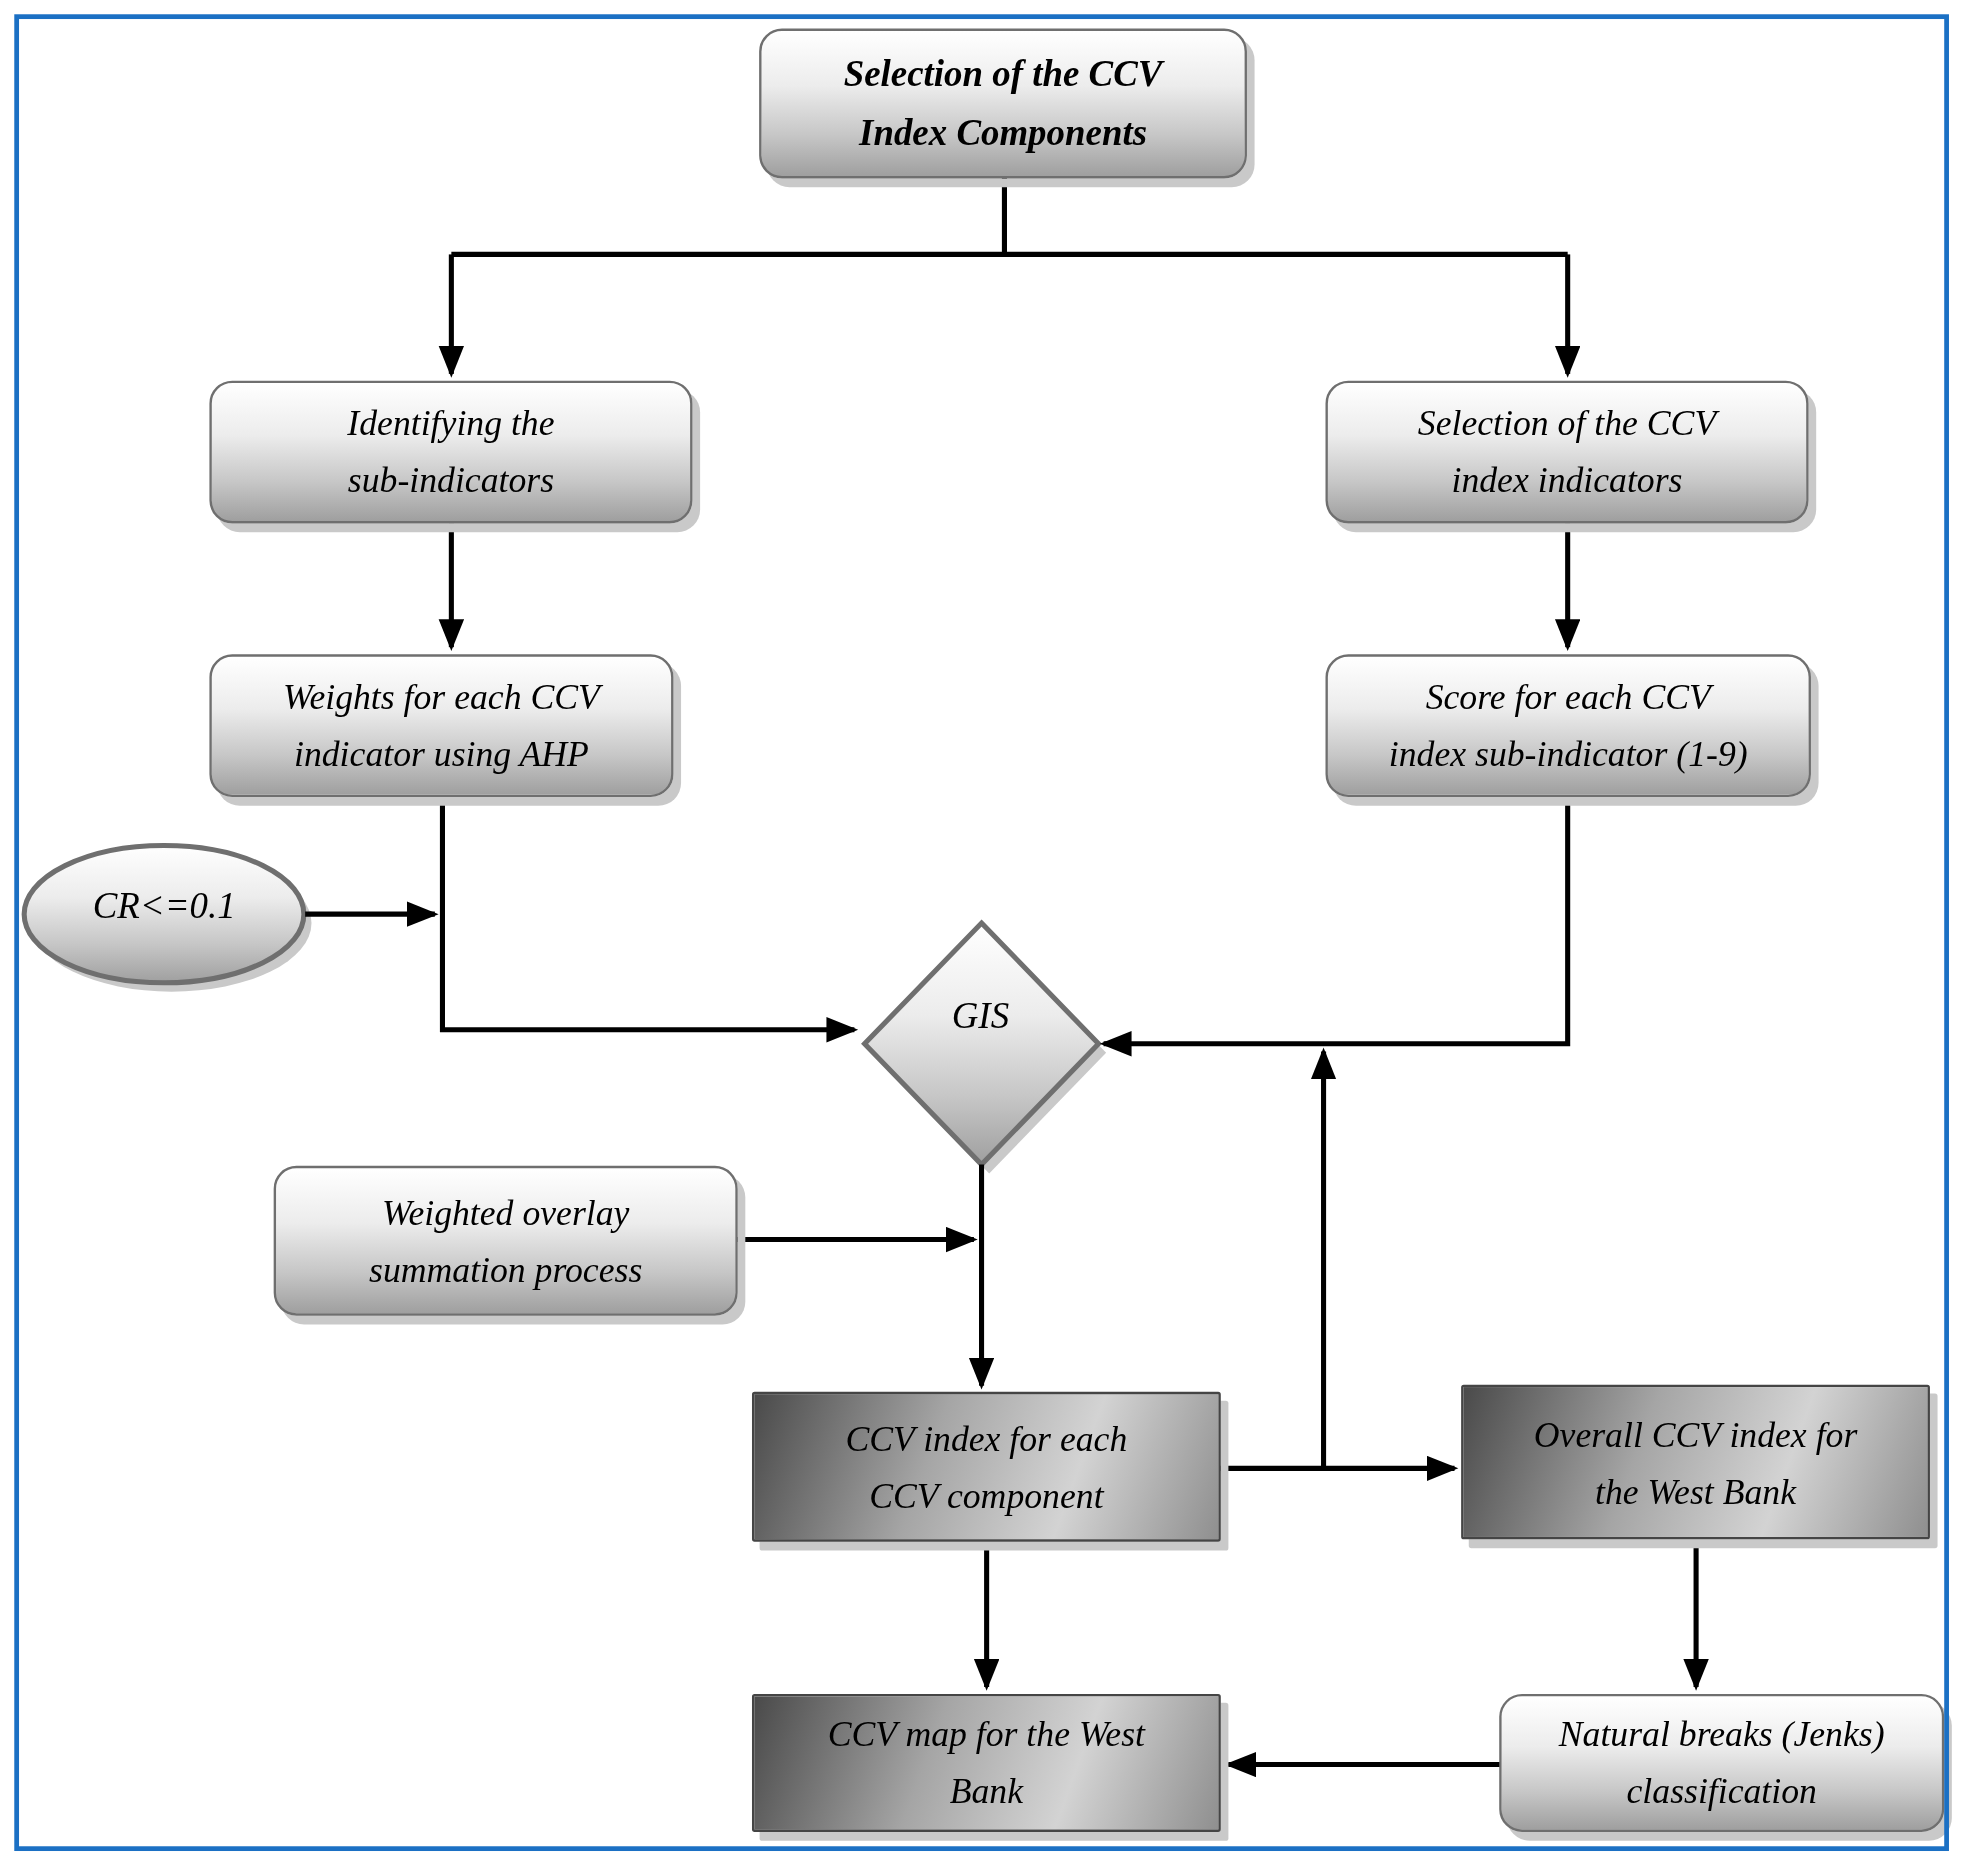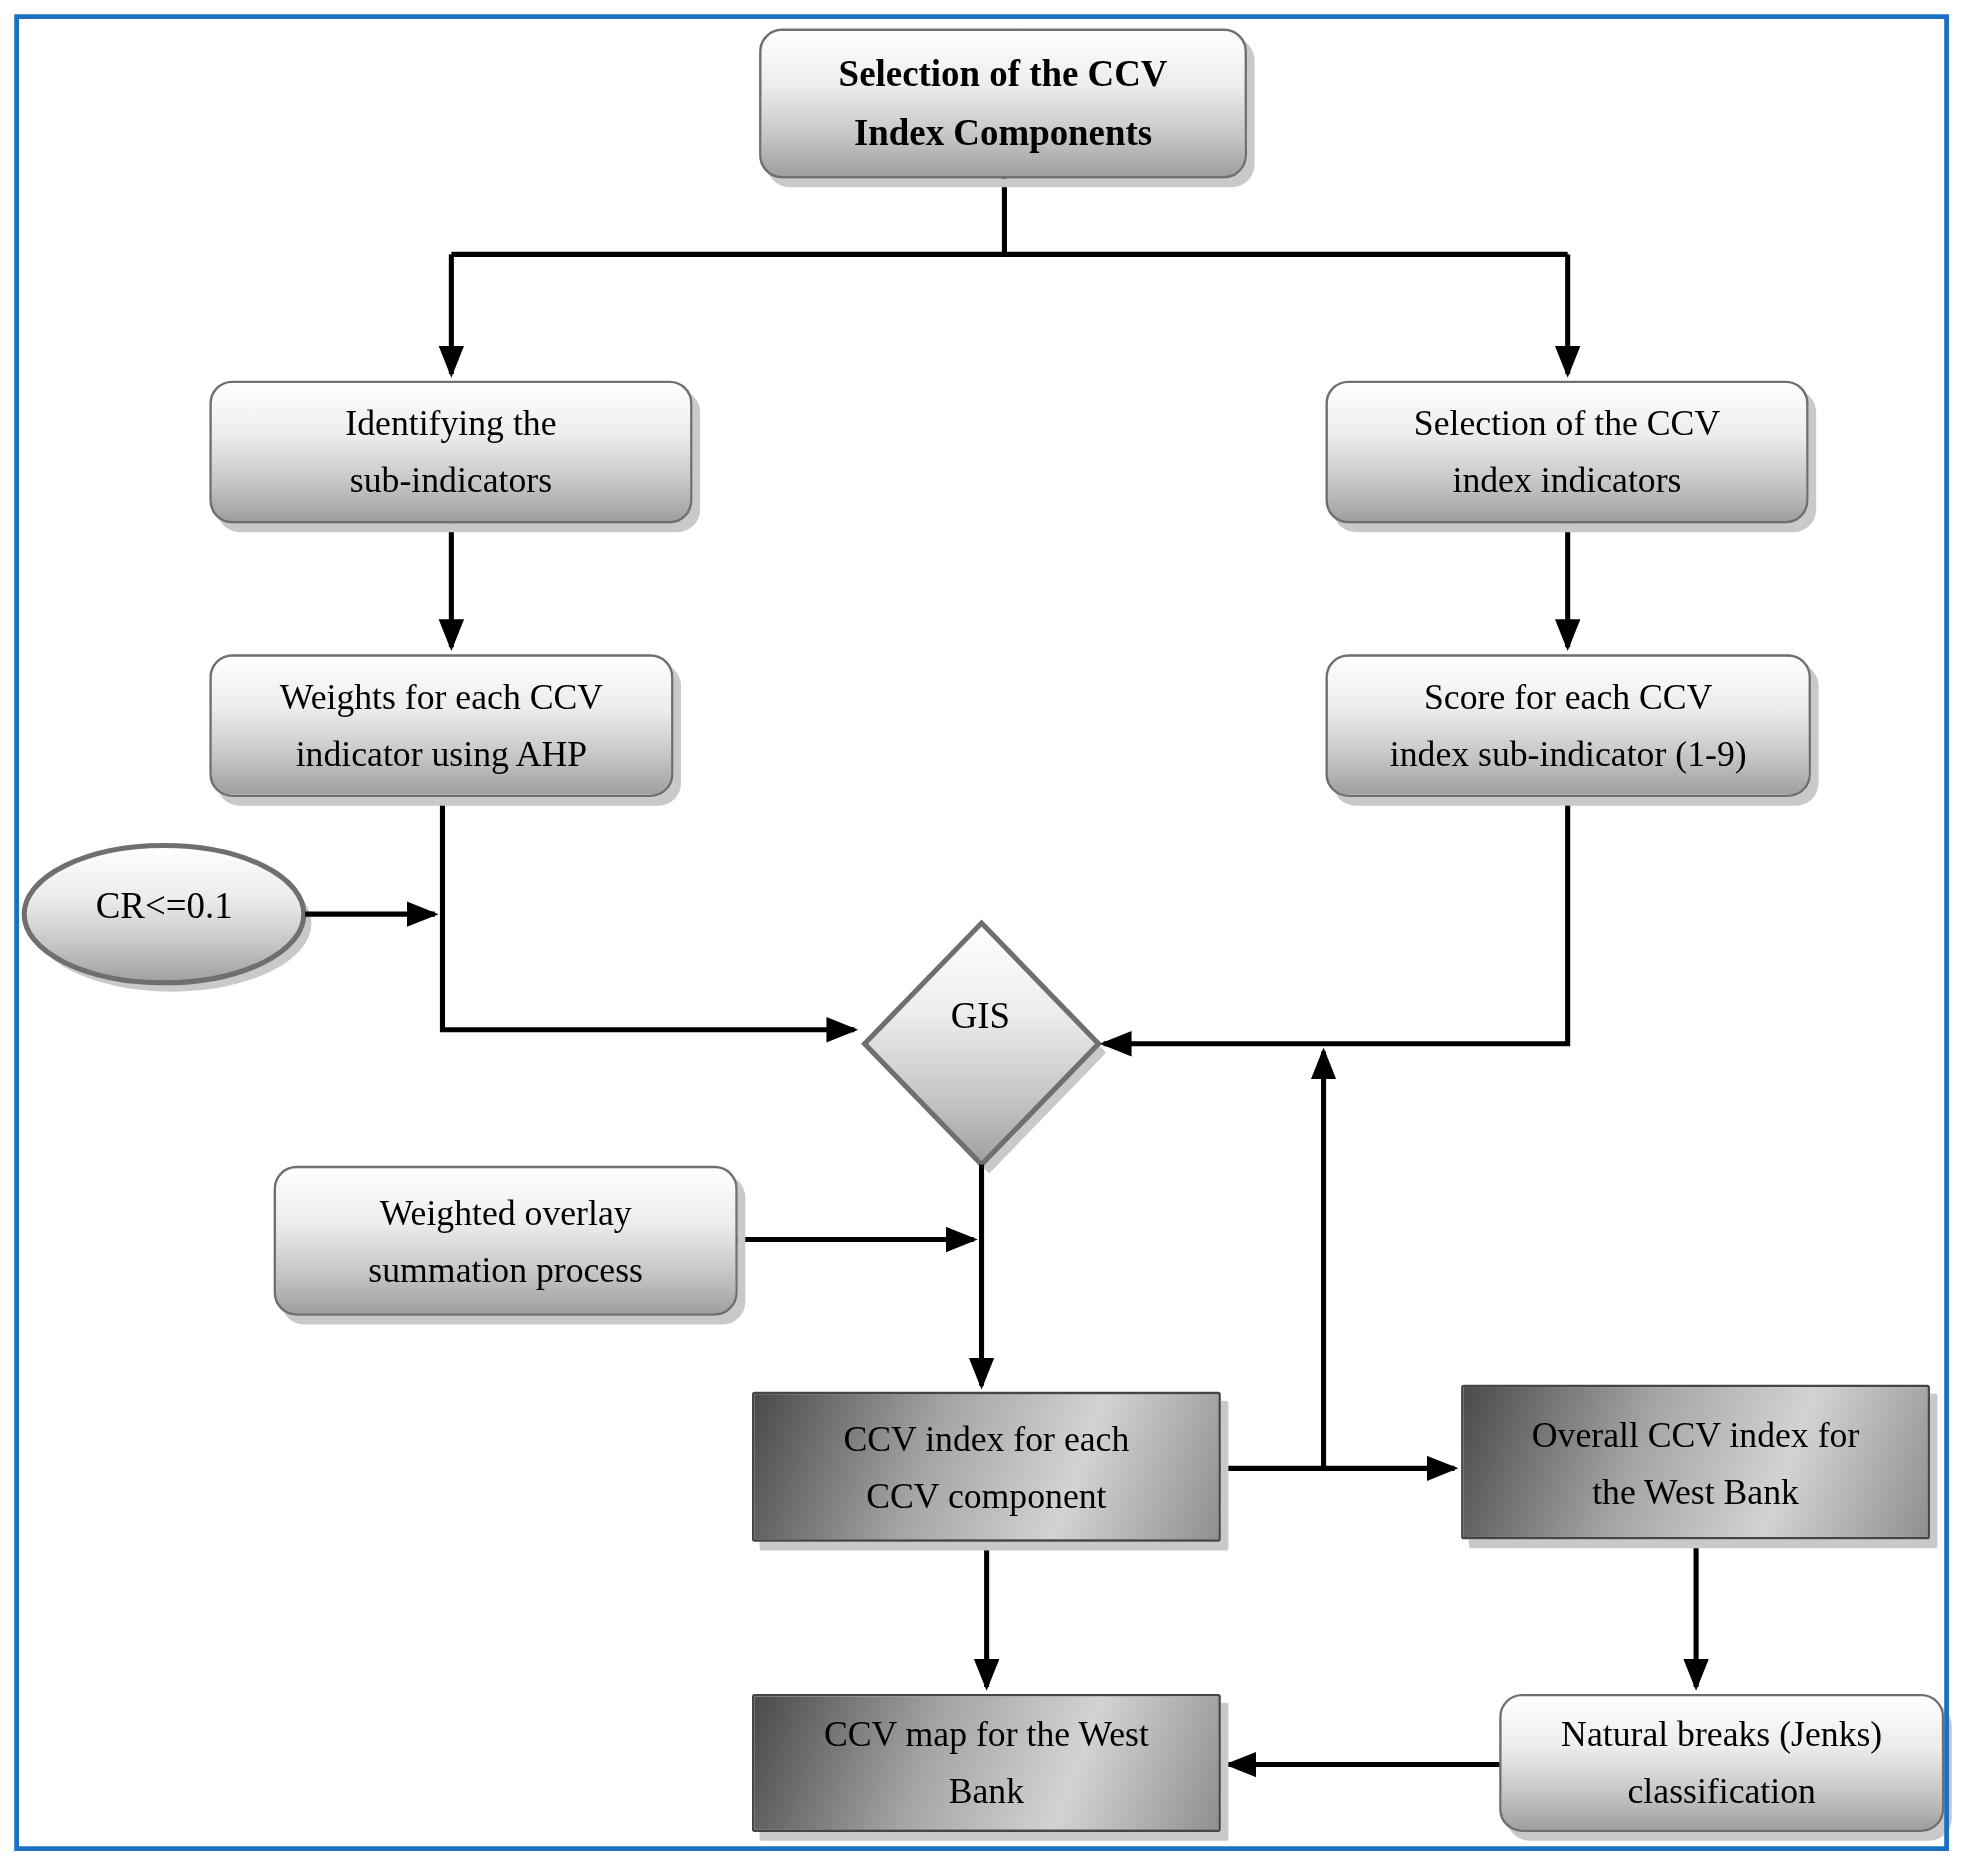--- a/index.html
+++ b/index.html
@@ -1,16 +1,16 @@
 <!DOCTYPE html>
 <html style="font-size:8.5px"><head>
 <meta charset="utf-8">
 <style>
   html,body{margin:0;padding:0;background:#ffffff;}
-  .stage{position:relative;width:1965px;height:1867px;background:#ffffff;overflow:hidden;}
+  .stage{position:relative;width:1965px;height:1867px;background:#ffffff;overflow:hidden;font-style:italic;}
   .canvas{position:absolute;left:0;top:0;width:826px;height:785px;
           transform:scale(2.3797,2.3792);transform-origin:0 0;
           font-family:"Liberation Serif","DejaVu Serif",serif;color:#000;}
   .frame{position:absolute;left:5.9px;top:5.9px;width:809px;height:768px;
          border:2.7px solid #1b70c4;}
   svg.wires{position:absolute;left:0;top:0;width:826px;height:785px;}
   .node{position:absolute;box-sizing:border-box;display:flex;flex-direction:column;
         justify-content:center;align-items:center;text-align:center;
         font-size:15px;line-height:24px;}
   .light{background:linear-gradient(180deg,#ffffff 0%,#ececec 38%,#c6c6c6 72%,#9f9f9f 100%);

